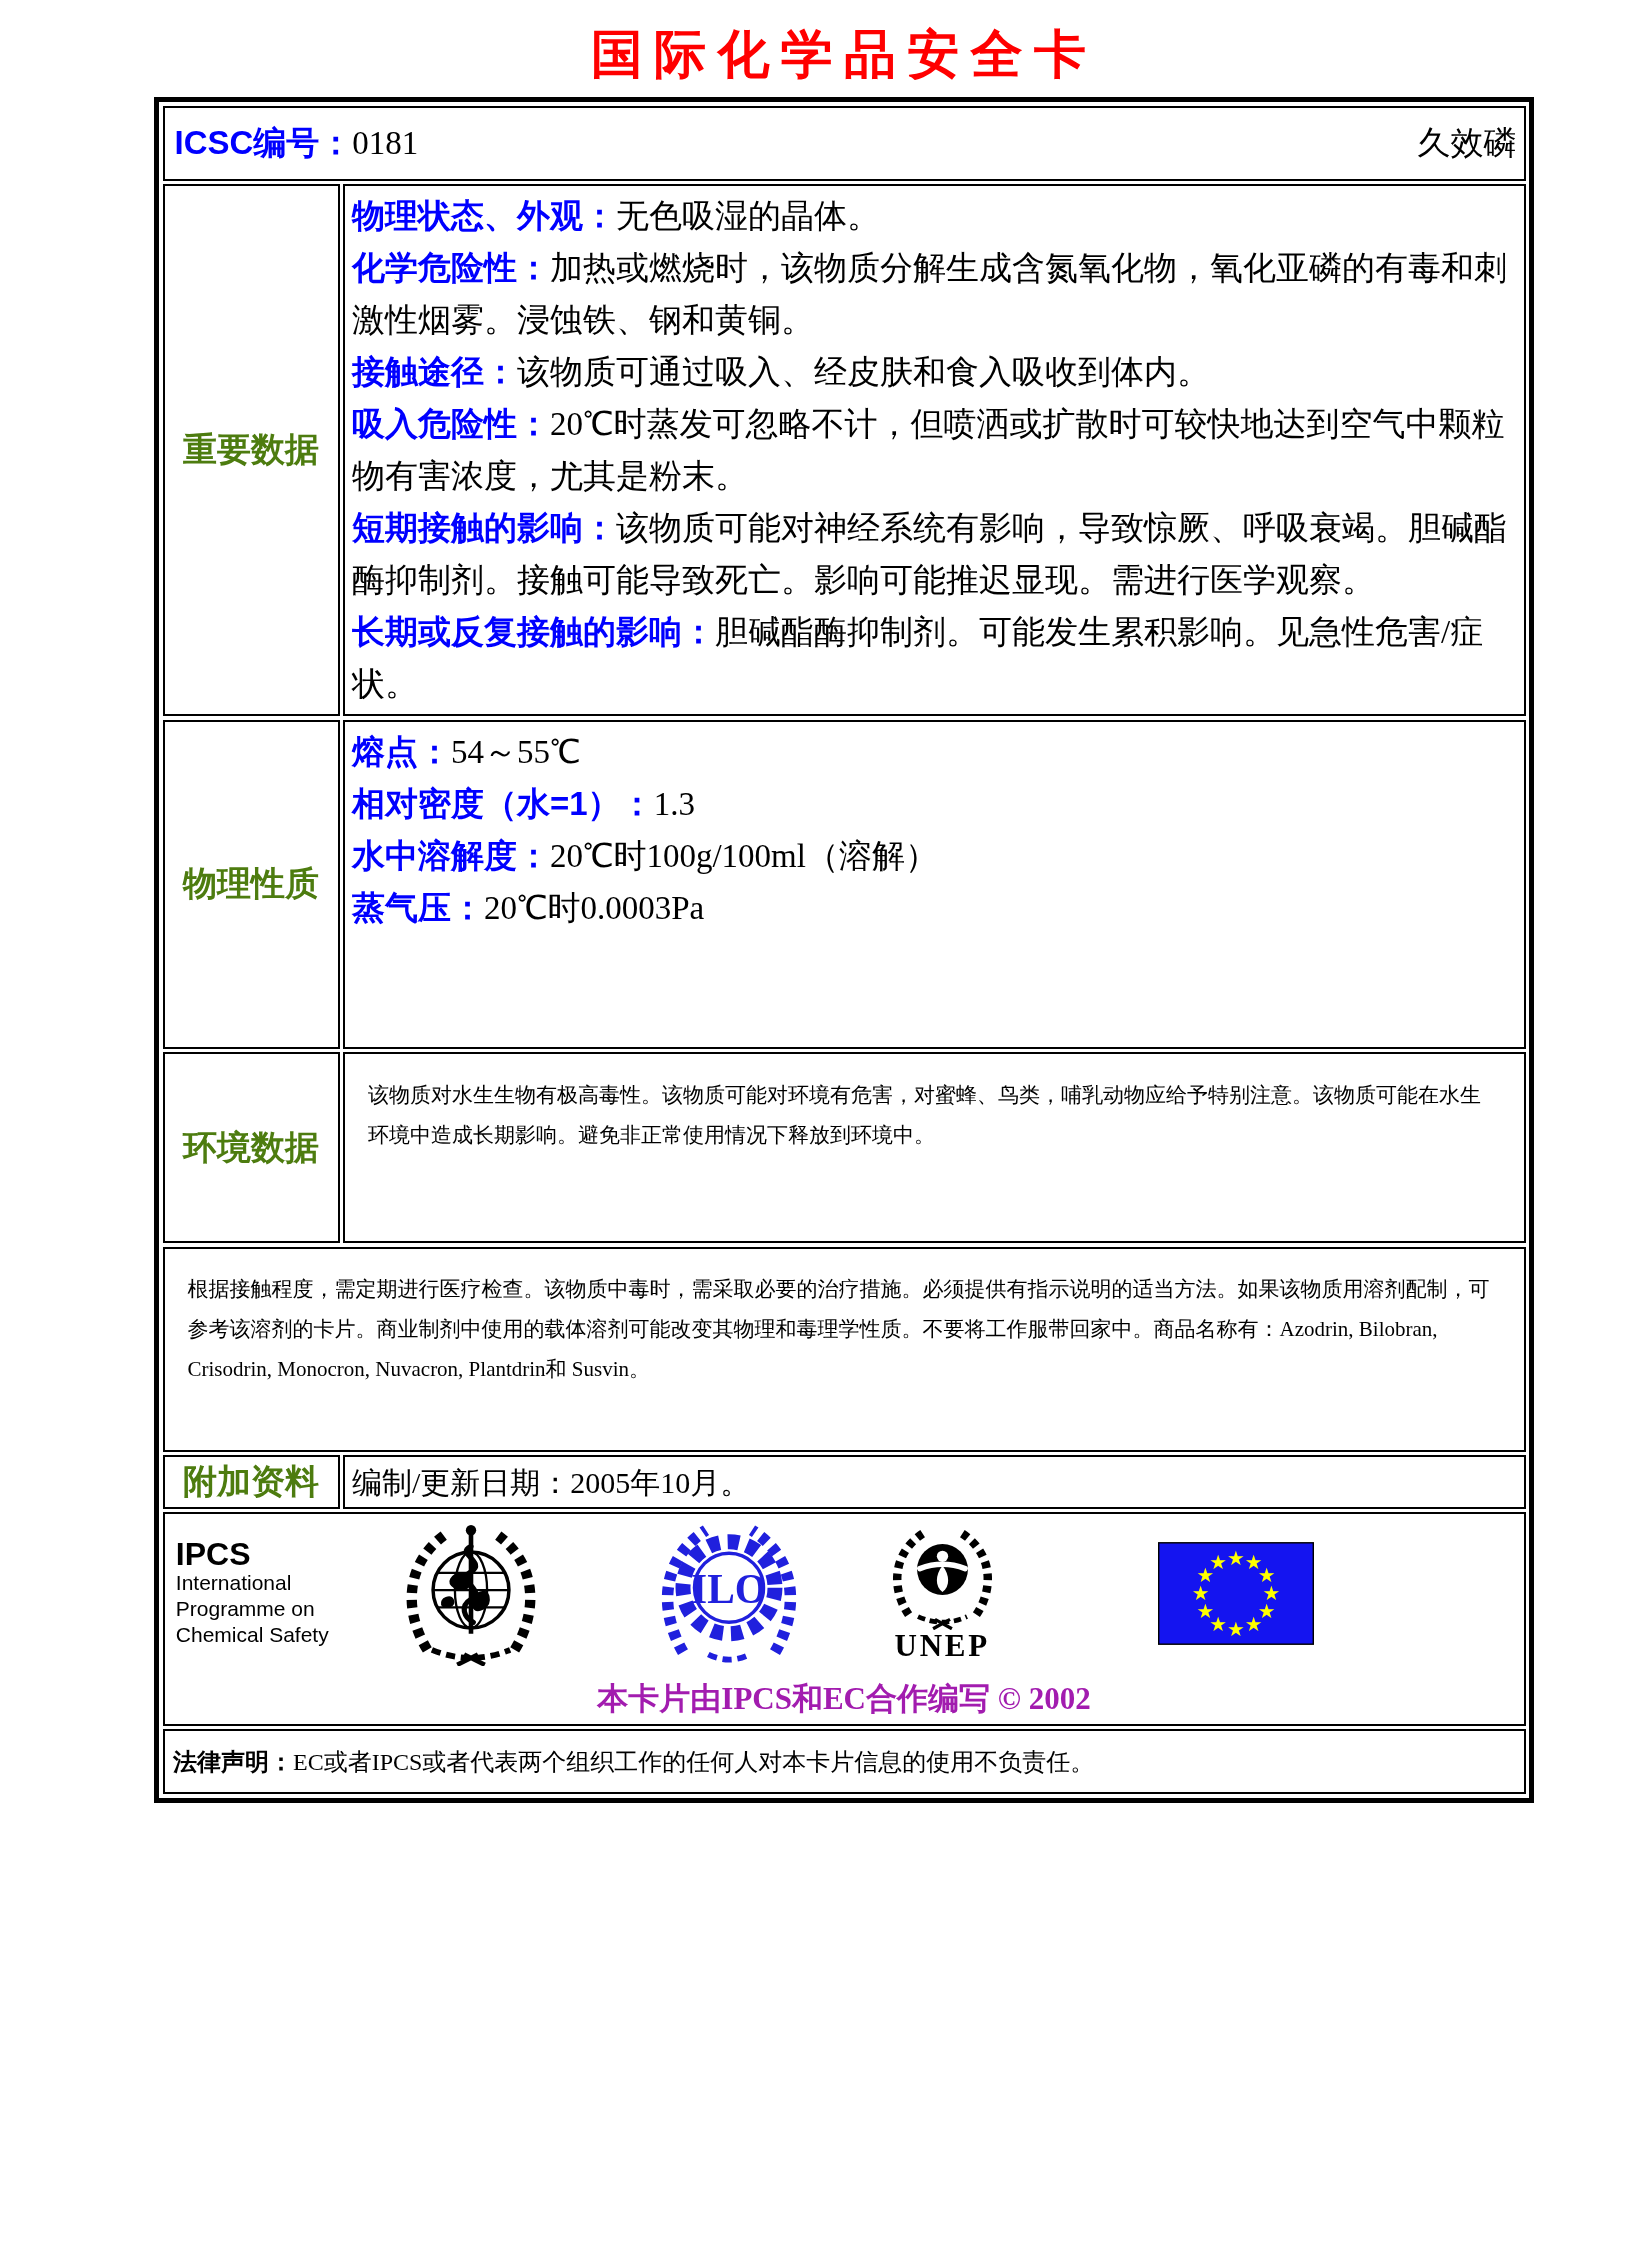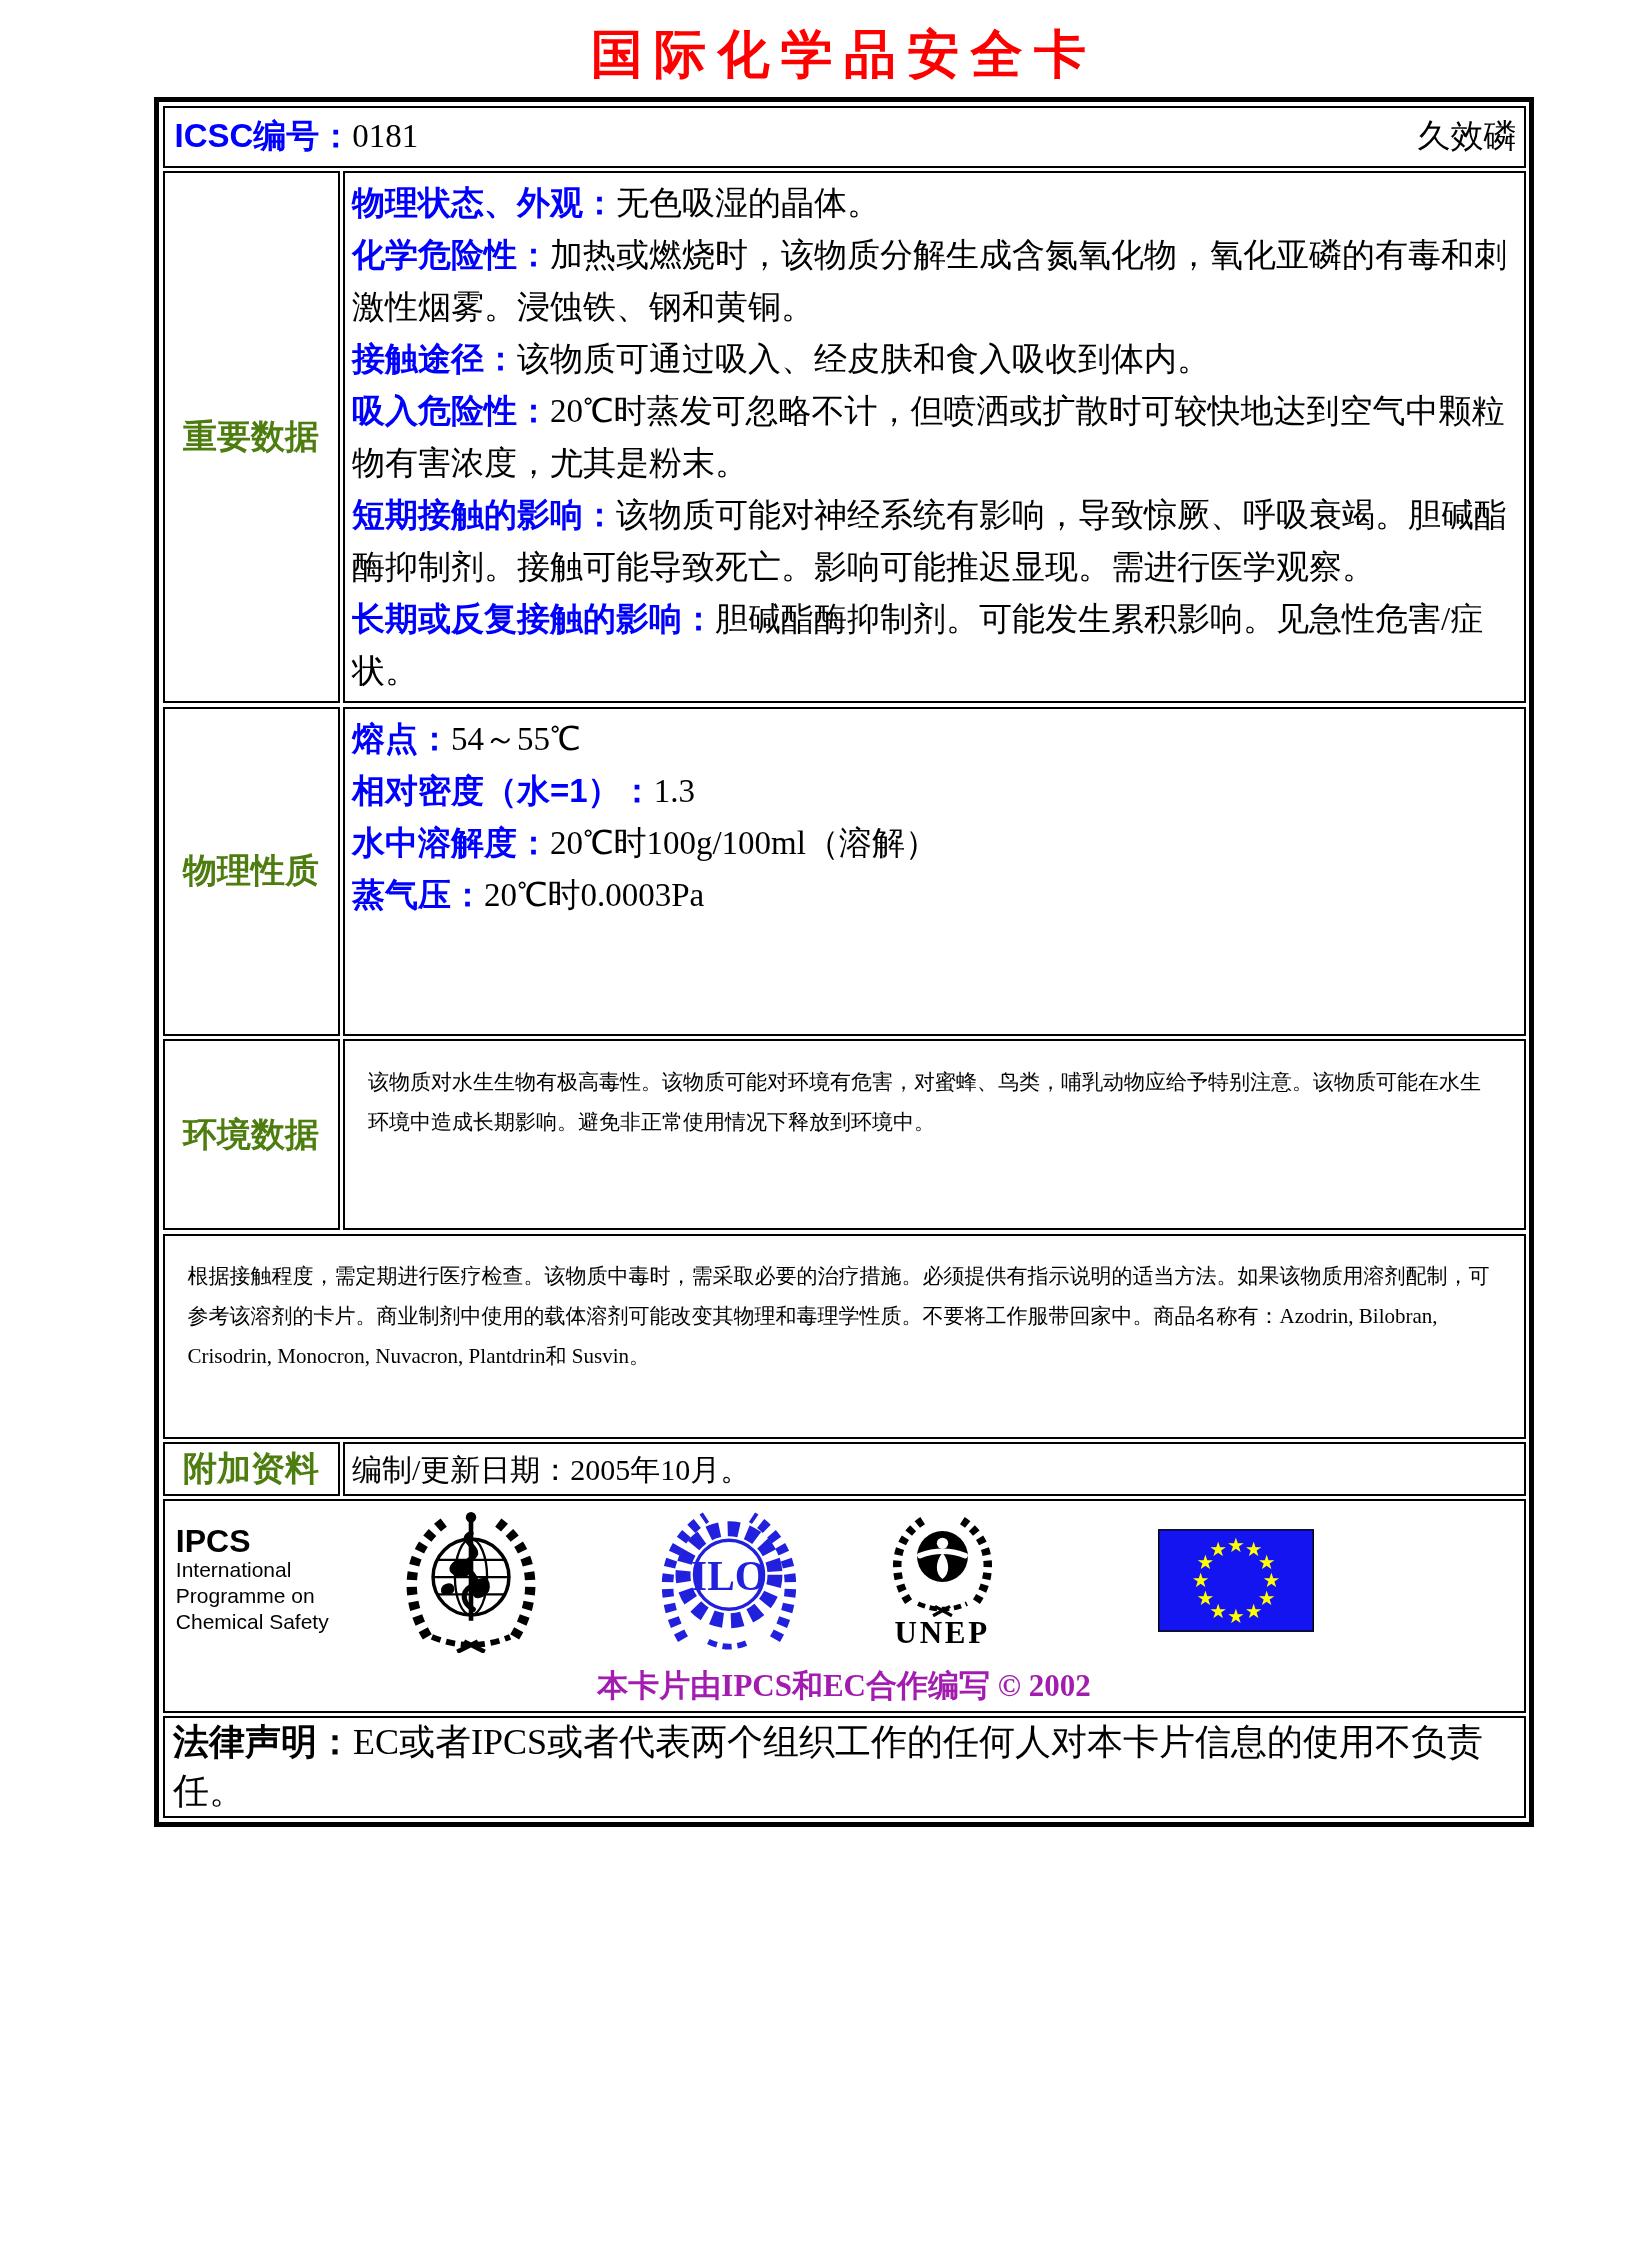--- a/index.html
+++ b/index.html
@@ -14,21 +14,21 @@
   }
   .card {
     position:absolute; left:154px; top:97px; width:1380px;
     box-sizing:border-box; border:5px solid #000; padding:3.5px;
     display:flex; flex-direction:column; gap:3.5px; background:#fff;
   }
   .row { display:flex; gap:3.5px; }
   .cell { border:2.1px solid #000; box-sizing:border-box; background:#fff; }
   
   .header-cell {
-    flex:1; height:62px; display:flex; align-items:center;
+    flex:1; height:75px; display:flex; align-items:center;
     justify-content:space-between; padding:0 7px 0 10px; font-size:33px;
   }
   .blue { color:#0000ff; font-weight:bold; font-family:"Liberation Sans", sans-serif; }
   
   .label-cell {
     flex:0 0 177px; display:flex; align-items:center; justify-content:center;
     color:#4d7c0f; font-weight:bold; font-size:34px; text-align:center;
     font-family:"Liberation Sans", sans-serif;
   }
   .content-cell { flex:1 1 auto; padding:4.2px 12.7px 4.2px 7px; }
@@ -48,21 +48,21 @@
   .ipcs-title { font-size:32px; font-weight:bold; line-height:31px; }
   .ipcs-sub { font-size:21px; line-height:26px; width:170px; }
   .logo { flex:0 0 auto; }
   .logo-who { margin-left:46px; }
   .logo-ilo { margin-left:120px; }
   .logo-unep { margin-left:88px; text-align:center; }
   .unep-text { font-size:31px; font-weight:bold; letter-spacing:2.8px; margin-top:-4.2px; font-family:"Liberation Serif", serif; }
   .logo-eu { margin-left:159px; }
   .caption { text-align:center; color:#a21caf; font-weight:bold; font-size:31px; margin-top:11.3px; font-family:Liberation Serif, serif; }
   
-  .legal-cell { flex:1; min-height:65px; display:flex; align-items:center; padding:0 8.5px; font-size:36px; }
+  .legal-cell { flex:1; min-height:65px; display:flex; align-items:center; padding:0 8.5px; font-size:24px; }
   .legal-lbl { font-weight:bold; font-family:"Liberation Sans", sans-serif; }
 </style>
 </head>
 <body>
 
 <div class="page-title">国际化学品安全卡</div>
 
 <div class="card">
 
   <div class="row">

